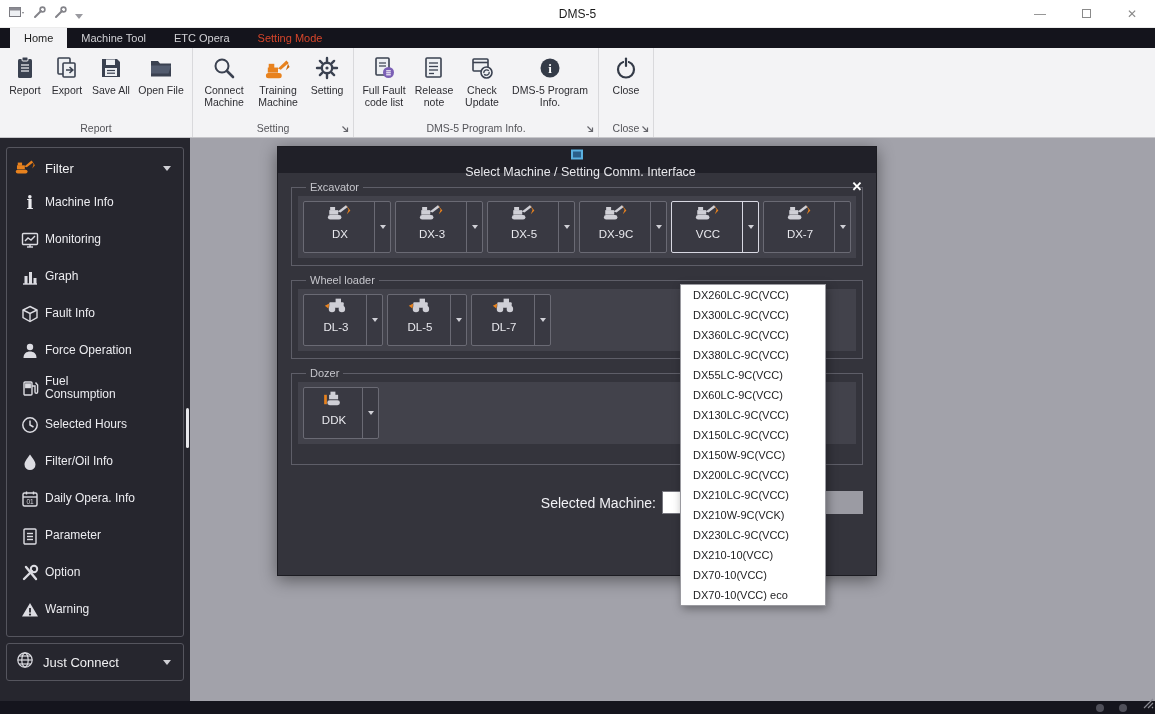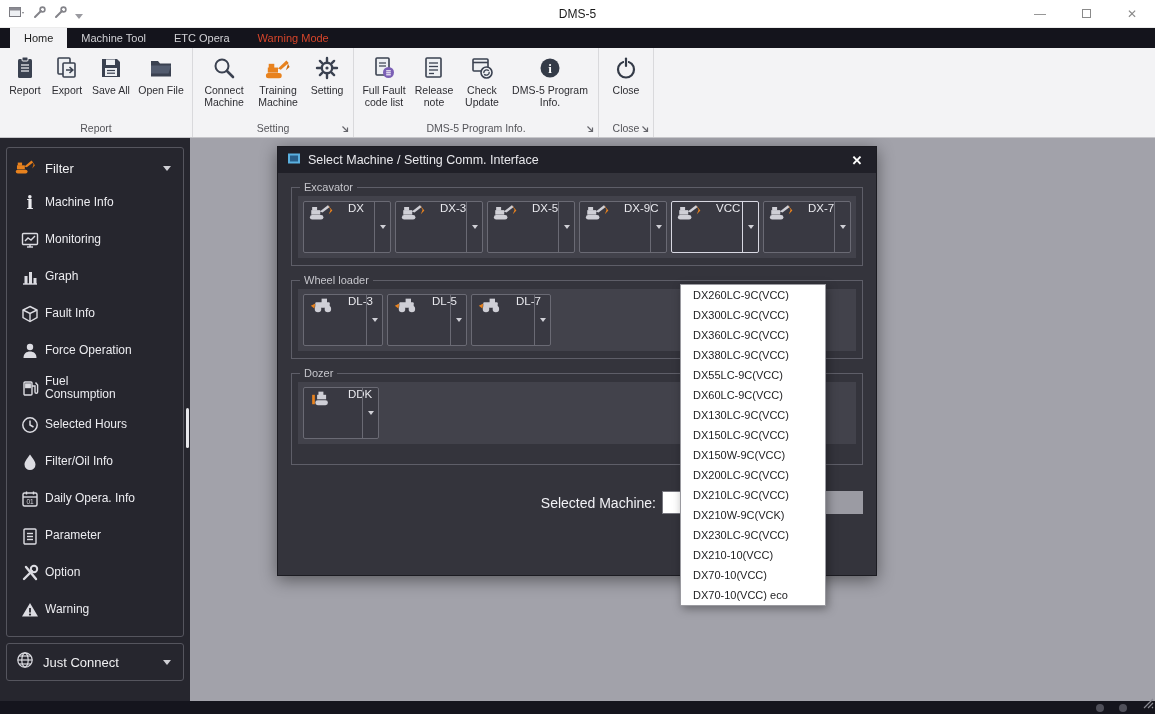--- a/index.html
+++ b/index.html
@@ -48,28 +48,28 @@
   .slabel{margin-left:2px;font-size:12px;color:#ececf0;line-height:13px;}
   .slabel.wrap{max-width:78px;}
   .jcpanel{margin-top:6px;padding:2px 0;}
   .sscroll{position:absolute;right:1px;top:270px;width:3px;height:40px;background:#e8e8ec;border-radius:2px;}
 
   
   .content{flex:1;position:relative;background:var(--content-bg,#a2a2aa);overflow:hidden;}
 
   
   .dialog{position:absolute;left:87px;top:8px;width:600px;height:430px;background:var(--dialog-bg,#34343c);border:1px solid #1c1c22;box-shadow:0 4px 16px rgba(0,0,0,.45);}
-  .dtitle{height:26px;background:#202028;display:flex;align-items:center;padding:0 9px;}
+  .dtitle{height:26px;background:#202028;display:flex;align-items:center;padding:0 9px;flex-direction:column;}
   .dtext{margin-left:7px;font-size:12.5px;color:#e8e8ec;}
   .dclose{margin-left:auto;color:#ffffff;font-size:13px;font-weight:bold;width:20px;text-align:center;cursor:default;}
   fieldset.group{border:1px solid #5e5e68;margin:8px 13px 0;padding:3px 6px 7px;}
-  fieldset.group legend{font-size:11px;color:#c6c6cc;padding:0 4px;margin-left:2px;}
+  fieldset.group legend{font-size:11px;color:#c6c6cc;padding:0 4px;margin-left:8px;}
   .band{background:#42424b;padding:5px;display:flex;gap:4px;}
   .mbtn{display:flex;height:52px;background:#393942;border:1px solid #6a6a74;border-radius:2px;}
-  .mbtn-main{display:flex;gap:12px;padding:0 3px 0 5px;}
+  .mbtn-main{display:flex;align-items:center;gap:3px;padding:0 3px 0 5px;flex-direction:column;}
   .mbtn-main svg{width:27px;height:19px;}
   .mbtn-label{font-size:11.5px;color:#e9e9ee;white-space:nowrap;}
   .mbtn-arrow{width:16px;border-left:1px solid #6a6a74;display:flex;align-items:center;justify-content:center;}
   .mbtn-arrow .tri{width:0;height:0;border-left:3.5px solid transparent;border-right:3.5px solid transparent;border-top:4.5px solid #d0d0d6;}
   .mbtn.selected{border-color:#d8d8e2;}
   .mbtn.selected .mbtn-arrow{border-left-color:#d8d8e2;}
   .w70{width:70px;} .w62{width:62px;} .w58{width:58px;}
   .dozerbox{min-height:98px;}
   .selrow{display:flex;align-items:center;justify-content:flex-end;margin:26px 13px 0;}
   .sellabel{font-size:14px;color:#f2f2f6;margin-right:6px;}
@@ -124,21 +124,21 @@
           <span class="maxbox"></span>
         </span>
       <span class="wbtn">✕</span>
     </div>
   </div>
 
   <div class="tabbar">
     <div class="tab active">Home</div>
     <div class="tab">Machine Tool</div>
     <div class="tab">ETC Opera</div>
-    <div class="tab special">Warning Mode</div>
+    <div class="tab special">Setting Mode</div>
   </div>
 
   <div class="ribbon">
 
     <div class="rgroup">
       <div class="ritems">
         <div class="ritem" style="width:42px">
           <span class="ricon">
             <svg viewBox="0 0 26 26">
                 <rect x="6" y="4" width="14" height="19" rx="1.5" fill="#3a4150"></rect>

